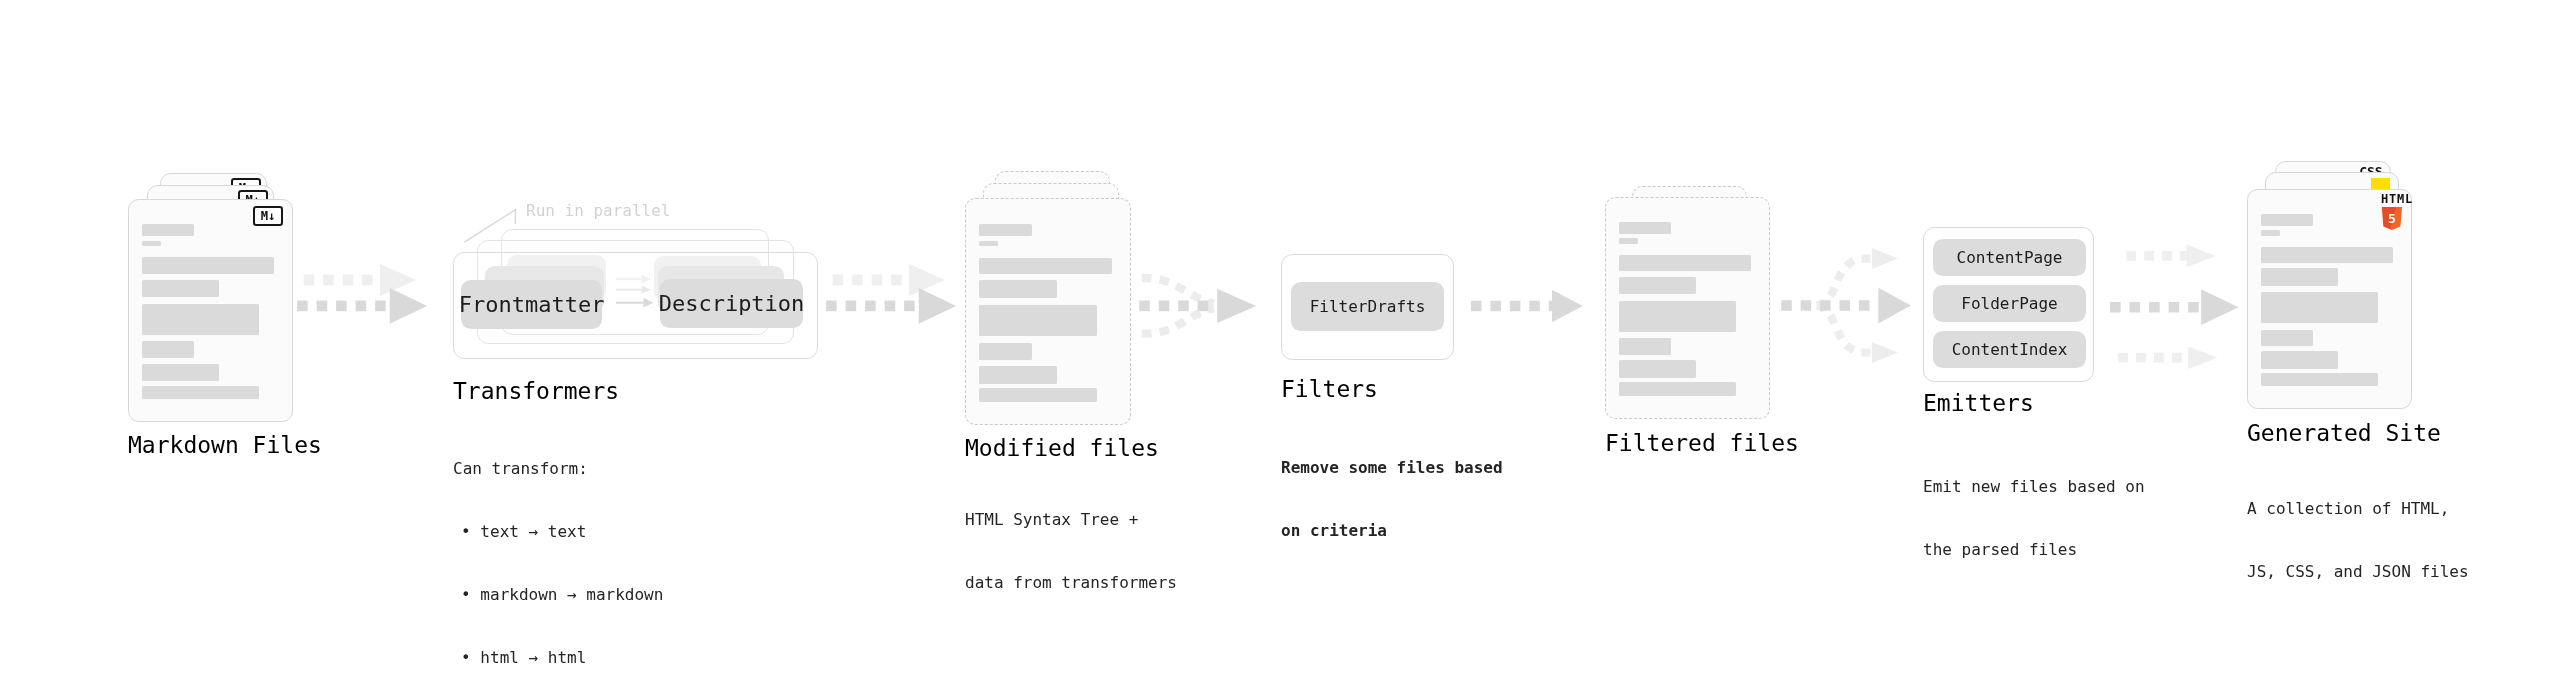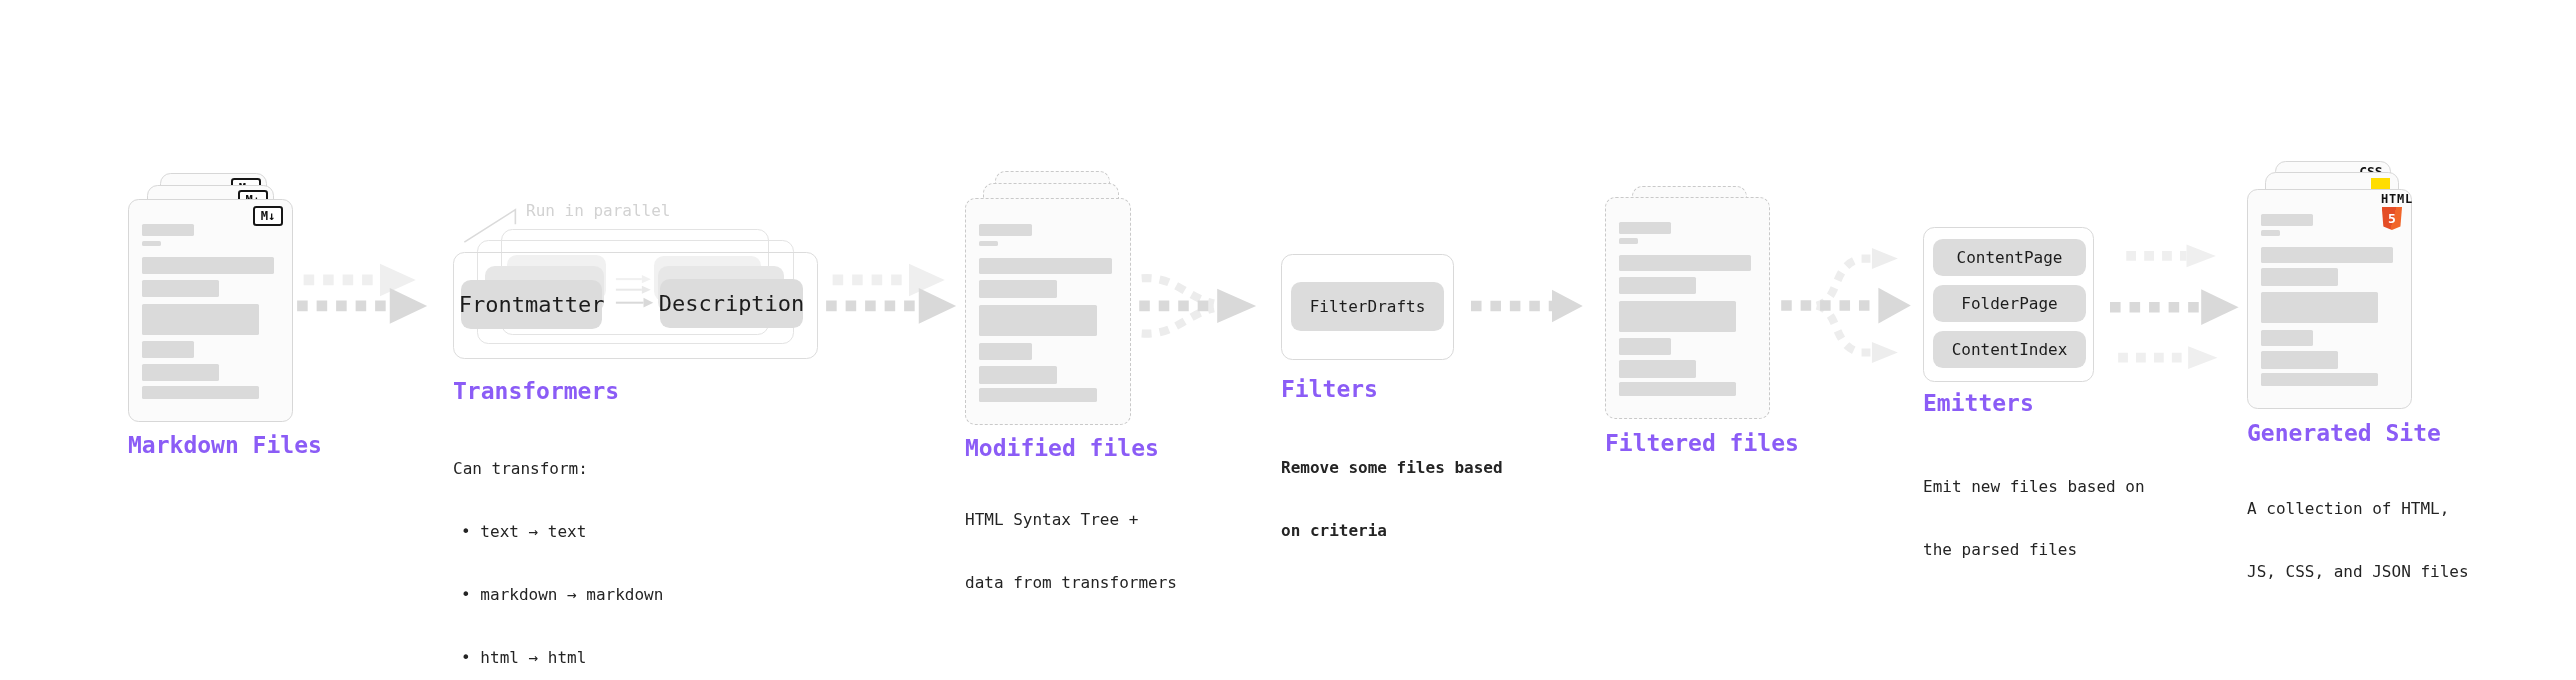--- a/index.html
+++ b/index.html
@@ -44,21 +44,21 @@
     position:absolute; background:#dcdcdc; border-radius:9.8px;
     display:flex; align-items:center; justify-content:center;
     font-size:22px; color:#1c1c1c; white-space:pre;
   }
   .ghost1{background:#e7e7e7;}
   .ghost2{background:#f1f1f1;}
   .outline{position:absolute; border:1.6px solid #e3e3e3; border-radius:11.4px; box-sizing:border-box; background:transparent;}
   .outline.front{border-color:#dcdcdc;}
   .panel{position:absolute; border:1.6px solid #d9d9d9; border-radius:11.4px; background:#ffffff; box-sizing:border-box;padding-left:10px;}
   
-  .stage-title{position:absolute; font-size:23px; color:#8b5cf6; white-space:pre; line-height:1.1;font-weight:bold;}
+  .stage-title{position:absolute; font-size:23px; color:#000000; white-space:pre; line-height:1.1;}
   .stage-desc{position:absolute; font-size:16px; line-height:21px; color:#242424; white-space:pre;}
   .stage-desc .indent{margin-left:8.1px;}
   .annotation{position:absolute; font-size:16px; color:#d2d2d2; white-space:pre;}
   .abs{position:absolute;}
   svg{display:block; overflow:visible;}
 </style>
 </head>
 <body>
 
 <div class="canvas">

